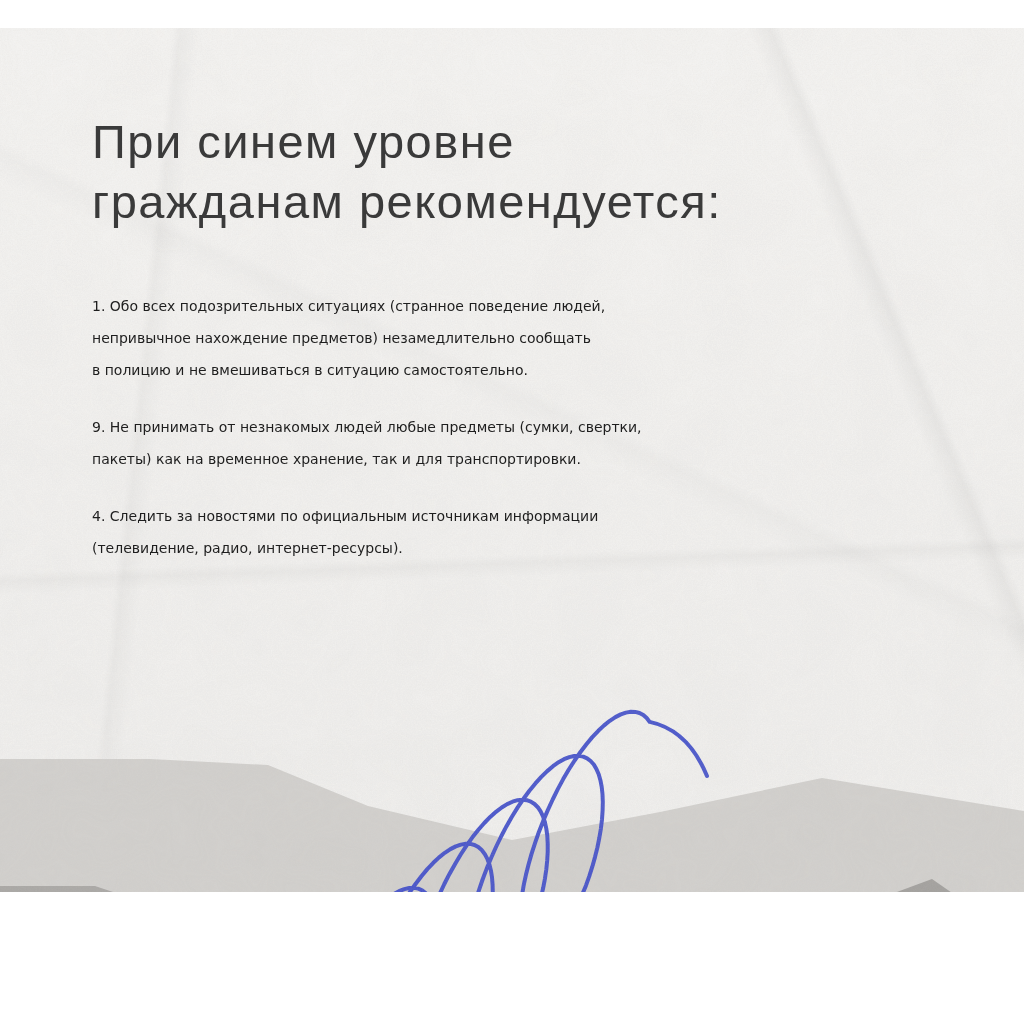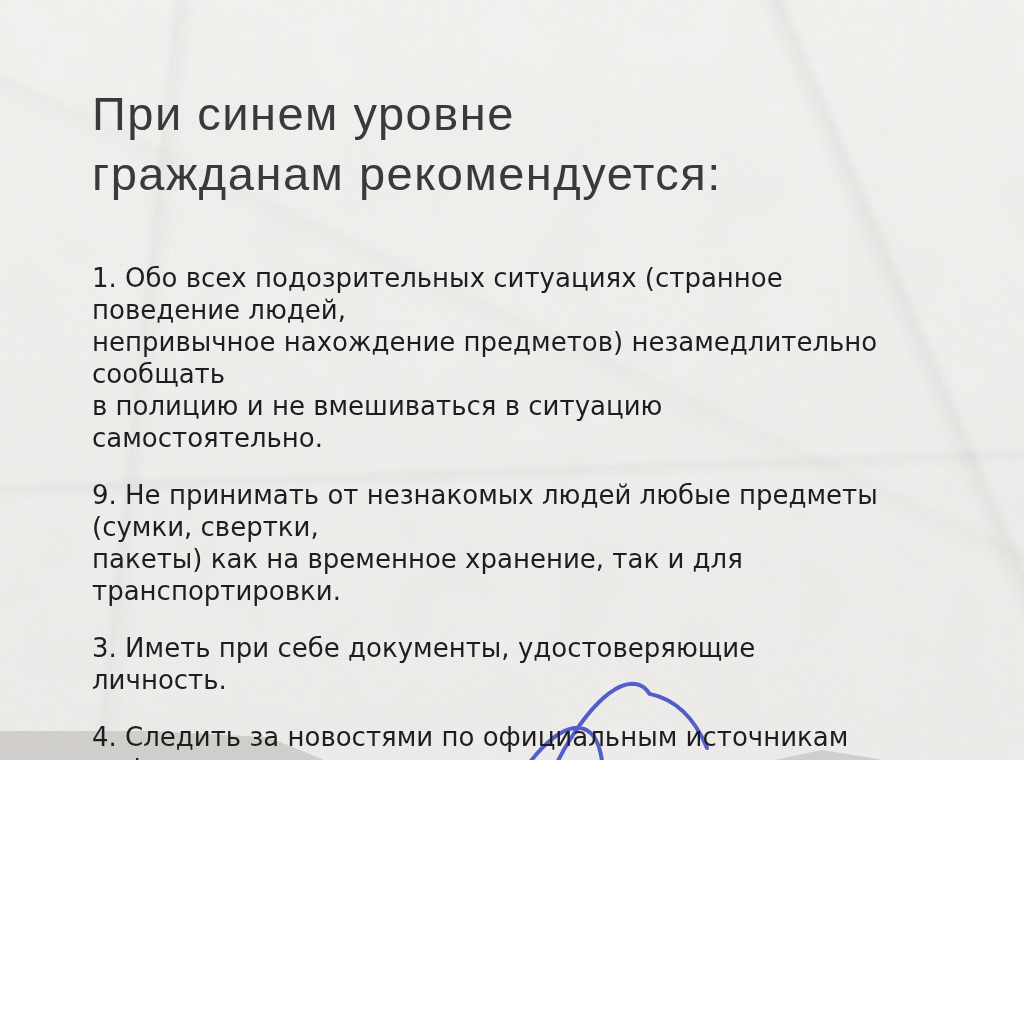--- a/index.html
+++ b/index.html
@@ -1,21 +1,22 @@
 <!DOCTYPE html>
 <html><head>
 <meta charset="utf-8">
 <style>
   * { margin:0; padding:0; box-sizing:border-box; }
   html,body { width:1024px; height:1024px; }
   body { font-family:"Liberation Sans", sans-serif; }
 
   #page {
-    position:relative; width:1024px; height:760px; overflow:hidden;
+    position:relative; width:1024px; height:864px; overflow:hidden;
     background:linear-gradient(180deg,#f6f5f3 0%, #f3f2f0 55%, #f1f0ee 100%);
+    margin-top:28px;
   }
   
   #page::before {
     content:""; position:absolute; inset:0; z-index:1; pointer-events:none;
     background:
       linear-gradient(247deg, transparent 17.5%, rgba(0,0,0,0.045) 18.3%, transparent 20%),
       linear-gradient(96deg,  transparent 15.5%, rgba(0,0,0,0.03) 16.2%, transparent 18%),
       linear-gradient(178deg, transparent 60.5%, rgba(0,0,0,0.03) 61.5%, transparent 63%),
       linear-gradient(205deg, transparent 44%, rgba(0,0,0,0.02) 45%, transparent 47%);
   }
@@ -31,21 +32,21 @@
   .title {
     left:92px; top:84px; width:720px;
     font-family:"Liberation Sans", sans-serif;
     font-size:47px; line-height:60px; font-weight:300;
     letter-spacing:1.5px; color:#3a3a3a; white-space:pre-line;
   }
 
   .recommendations { left:92px; top:262px; width:800px; }
   .item {
     font-family:"DejaVu Sans", sans-serif;
-    font-size:26px; line-height:32px; font-weight:400;
+    font-size:14px; line-height:32px; font-weight:400;
     color:#1e1e1e; white-space:pre-line; margin-bottom:25px;
   }
 
   .page-number {
     left:92px; top:936px;
     font-family:"DejaVu Sans", sans-serif;
     font-size:25px; color:#fafaf8; letter-spacing:1px;
   }
 
   .next-arrow { position:absolute; z-index:6; left:826px; top:922px; width:116px; height:56px; cursor:pointer; }
@@ -85,21 +86,20 @@
 
   <h1 class="content title">При синем уровне
 гражданам рекомендуется:</h1>
 
   <div class="content recommendations">
     <div class="item">1. Обо всех подозрительных ситуациях (странное поведение людей,
 непривычное нахождение предметов) незамедлительно сообщать
 в полицию и не вмешиваться в ситуацию самостоятельно.</div>
     <div class="item">9. Не принимать от незнакомых людей любые предметы (сумки, свертки,
 пакеты) как на временное хранение, так и для транспортировки.</div>
-    <div class="item">3. Иметь при себе документы, удостоверяющие личность.</div>
     <div class="item">4. Следить за новостями по официальным источникам информации
 (телевидение, радио, интернет-ресурсы).</div>
   </div>
 
   <div class="content page-number">5.</div>
 
   <svg class="next-arrow" viewBox="826 922 116 56">
     <path d="M834,950 H927 M910,930 L931,950 L910,970" fill="none" stroke-width="2.6" stroke-linecap="round" stroke-linejoin="round" stroke="#ffffff"></path>
   </svg>
 

